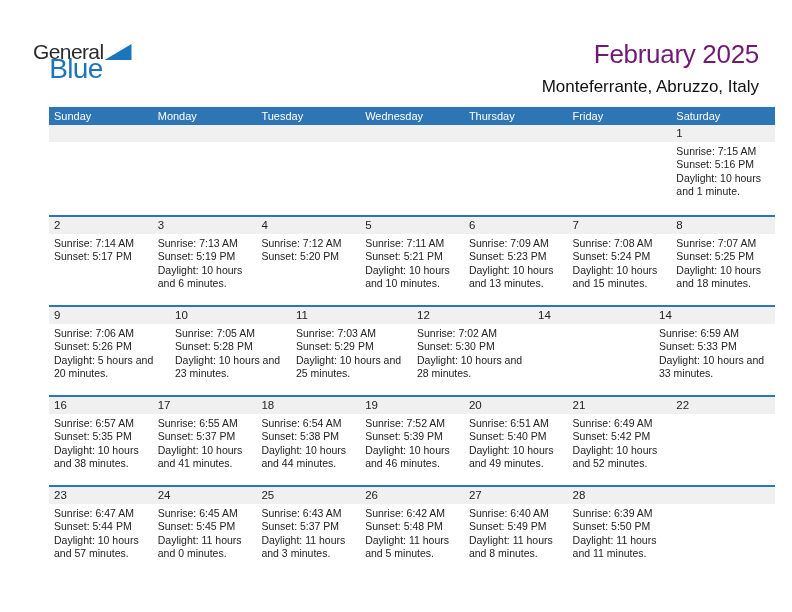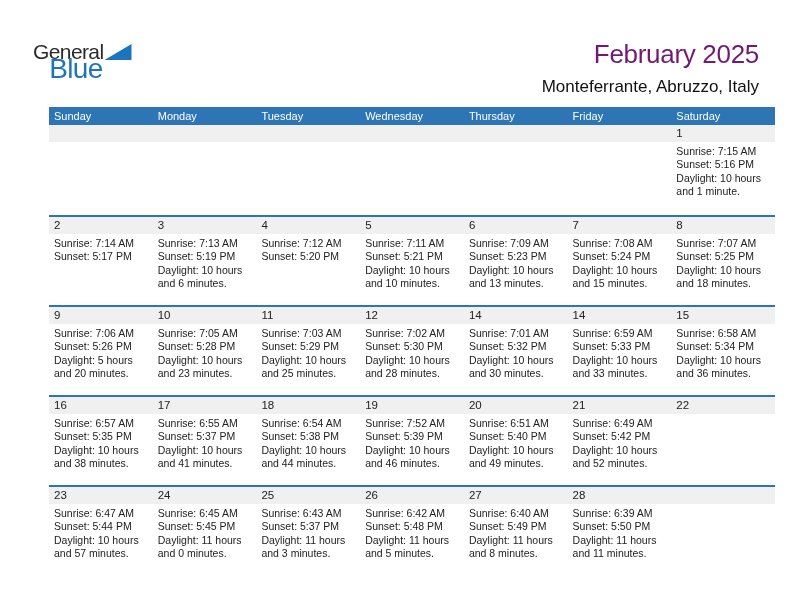--- a/index.html
+++ b/index.html
@@ -188,42 +188,29 @@
           <div class="cell">
             <div class="day-num">12</div>
             <div class="cell-info">
               <div>Sunrise: 7:02 AM</div>
               <div>Sunset: 5:30 PM</div>
               <div>Daylight: 10 hours and 28 minutes.</div>
             </div>
           </div>
           <div class="cell">
             <div class="day-num">14</div>
-            <div class="cell-info">
-              <div>Sunrise: 7:01 AM</div>
-              <div>Sunset: 5:32 PM</div>
-              <div>Daylight: 10 hours and 30 minutes.</div>
-            </div>
           </div>
           <div class="cell">
             <div class="day-num">14</div>
             <div class="cell-info">
               <div>Sunrise: 6:59 AM</div>
               <div>Sunset: 5:33 PM</div>
               <div>Daylight: 10 hours and 33 minutes.</div>
             </div>
           </div>
-          <div class="cell">
-            <div class="day-num">15</div>
-            <div class="cell-info">
-              <div>Sunrise: 6:58 AM</div>
-              <div>Sunset: 5:34 PM</div>
-              <div>Daylight: 10 hours and 36 minutes.</div>
-            </div>
-          </div>
         </div>
         <div class="week">
           <div class="cell">
             <div class="day-num">16</div>
             <div class="cell-info">
               <div>Sunrise: 6:57 AM</div>
               <div>Sunset: 5:35 PM</div>
               <div>Daylight: 10 hours and 38 minutes.</div>
             </div>
           </div>

